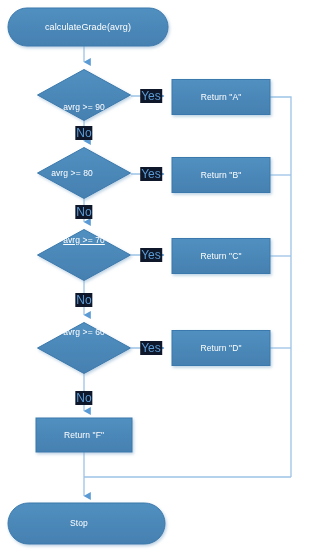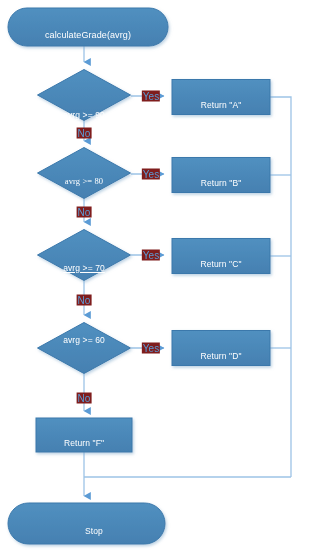--- a/index.html
+++ b/index.html
@@ -26,31 +26,30 @@
   }
   .node-label {
     position: absolute;
     color: #ffffff;
     font-size: 8.5px;
     letter-spacing: 0.1px;
     text-align: center;
     white-space: nowrap;
     transform: translate(-50%, -50%);
     pointer-events: none;
-    margin-top: 8px;
   }
   .node-label.start-label { font-size: 9px; }
   .edge-label {
     position: absolute;
     color: #5b9bd5;
-    font-size: 10px;
+    font-size: 12px;
     text-align: center;
     white-space: nowrap;
     transform: translate(-50%, -50%);
-    background: #7f1d1d;
+    background: #0f172a;
     padding: 0 1px;
   }
 </style>
 </head>
 <body>
 
 <div id="canvas">
 
   <svg id="flow-svg" viewBox="0 0 297 551" xmlns="http://www.w3.org/2000/svg">
     <defs>
@@ -115,32 +114,32 @@
 
       <rect x="8" y="503" width="157" height="41" rx="20.5" ry="20.5" fill="url(#nodeGrad)" stroke="#3a78ab" stroke-width="1"></rect>
     </g>
   </svg>
 
   <div class="node-label start-label" style="left:88px; top:27px;">calculateGrade(avrg)</div>
 
   <div class="node-label" style="left:84px; top:107px;">avrg &gt;= 90</div>
   <div class="node-label" style="left:221px; top:97px;">Return "A"</div>
 
-  <div class="node-label" style="left:84px; top:173px;font-family:Liberation Serif, serif;">avrg &gt;= 80</div>
+  <div class="node-label" style="left:72px; top:173px;">avrg &gt;= 80</div>
   <div class="node-label" style="left:221px; top:175px;">Return "B"</div>
 
-  <div class="node-label" style="left:84px; top:260px;text-decoration:underline;">avrg &gt;= 70</div>
+  <div class="node-label" style="left:84px; top:240px;text-decoration:underline;">avrg &gt;= 70</div>
   <div class="node-label" style="left:221px; top:256px;">Return "C"</div>
 
   <div class="node-label" style="left:84px; top:332px;">avrg &gt;= 60</div>
   <div class="node-label" style="left:221px; top:348px;">Return "D"</div>
 
   <div class="node-label" style="left:84px; top:435px;">Return "F"</div>
 
-  <div class="node-label" style="left:94px; top:523px;">Stop</div>
+  <div class="node-label" style="left:79px; top:523px;">Stop</div>
 
   <div class="edge-label" style="left:151px; top:96px;">Yes</div>
   <div class="edge-label" style="left:84px; top:133px;">No</div>
 
   <div class="edge-label" style="left:151px; top:174px;">Yes</div>
   <div class="edge-label" style="left:84px; top:212px;">No</div>
 
   <div class="edge-label" style="left:151px; top:255px;">Yes</div>
   <div class="edge-label" style="left:84px; top:300px;">No</div>
 

